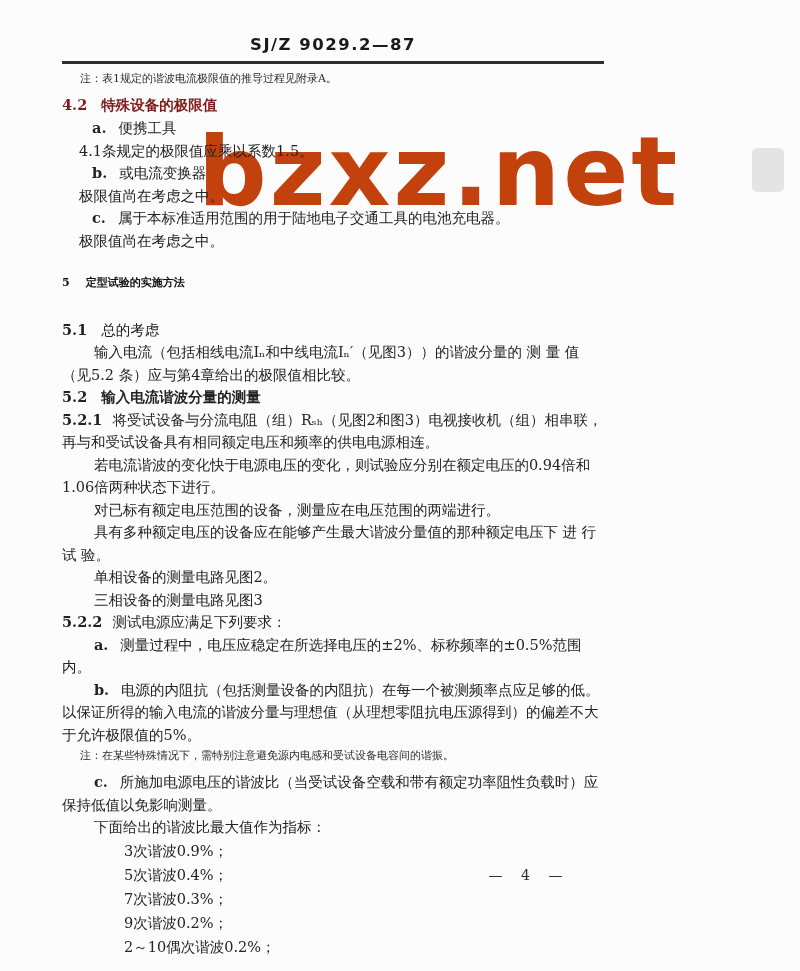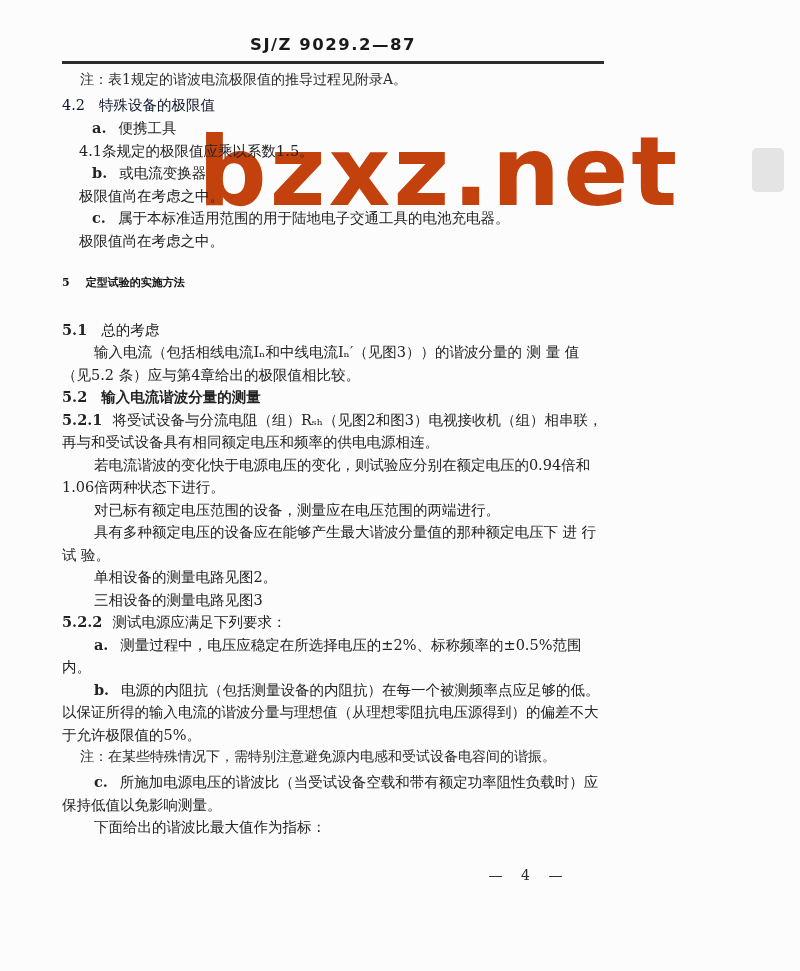--- a/index.html
+++ b/index.html
@@ -25,24 +25,24 @@
     font-size:14.5px; line-height:22.5px;margin-left:30px;
   }
   .doc-number {
     text-align:center;
     font-family:"DejaVu Sans","Liberation Sans",sans-serif;
     font-weight:700; font-size:16.5px; letter-spacing:1.5px;
     color:#1a1a1a; margin:0 0 4px 0;
   }
   .rule { height:3px; background:#2d2d2d; margin:0 0 7px 0; }
   .small-note {
-    font-size:14px; line-height:16px; color:#2b2b2b;
+    font-size:11px; line-height:16px; color:#2b2b2b;
     padding-left:18px; margin:2px 0 7px 0;
   }
-  .clause-h { font-weight:400; color:#0f172a; margin:2px 0 1px 0; }
+  .clause-h { font-weight:700; color:#7f1d1d; margin:2px 0 1px 0; }
   .clause-h .num { margin-right:14px; }
   .h5 { font-weight:700; font-size:11px; color:#111; margin:20px 0 24px 0; }
   .h5 .num { margin-right:16px; }
   .item { padding-left:30px; margin:0; }
   .item .label { font-weight:700; margin-right:12px; }
   .plain { padding-left:17px; margin:0; }
   .sub-h { margin:0; }
   .sub-h .num { font-weight:700; margin-right:14px; }
   .sub-h.bold-title { font-weight:700; }
   .para { text-indent:2.2em; margin:0; }
@@ -101,18 +101,25 @@
 
     <p class="req"><span class="label">a.</span><span>测量过程中，电压应稳定在所选择电压的±2%、标称频率的±0.5%范围内。</span></p>
     <p class="req"><span class="label">b.</span><span>电源的内阻抗（包括测量设备的内阻抗）在每一个被测频率点应足够的低。以保证所得的输入电流的谐波分量与理想值（从理想零阻抗电压源得到）的偏差不大于允许极限值的5%。</span></p>
 
     <div class="small-note">注：在某些特殊情况下，需特别注意避免源内电感和受试设备电容间的谐振。</div>
 
     <p class="req"><span class="label">c.</span><span>所施加电源电压的谐波比（当受试设备空载和带有额定功率阻性负载时）应保持低值以免影响测量。</span></p>
 
     <p class="para">下面给出的谐波比最大值作为指标：</p>
 
+    <div class="limits">
+      <div>3次谐波0.9%；</div>
+      <div>5次谐波0.4%；</div>
+      <div>7次谐波0.3%；</div>
+      <div>9次谐波0.2%；</div>
+      <div>2～10偶次谐波0.2%；</div>
+    </div>
 
   </div>
 
   <div class="footer-page">— 4 —</div>
 
 </div>
 
 </body></html>

